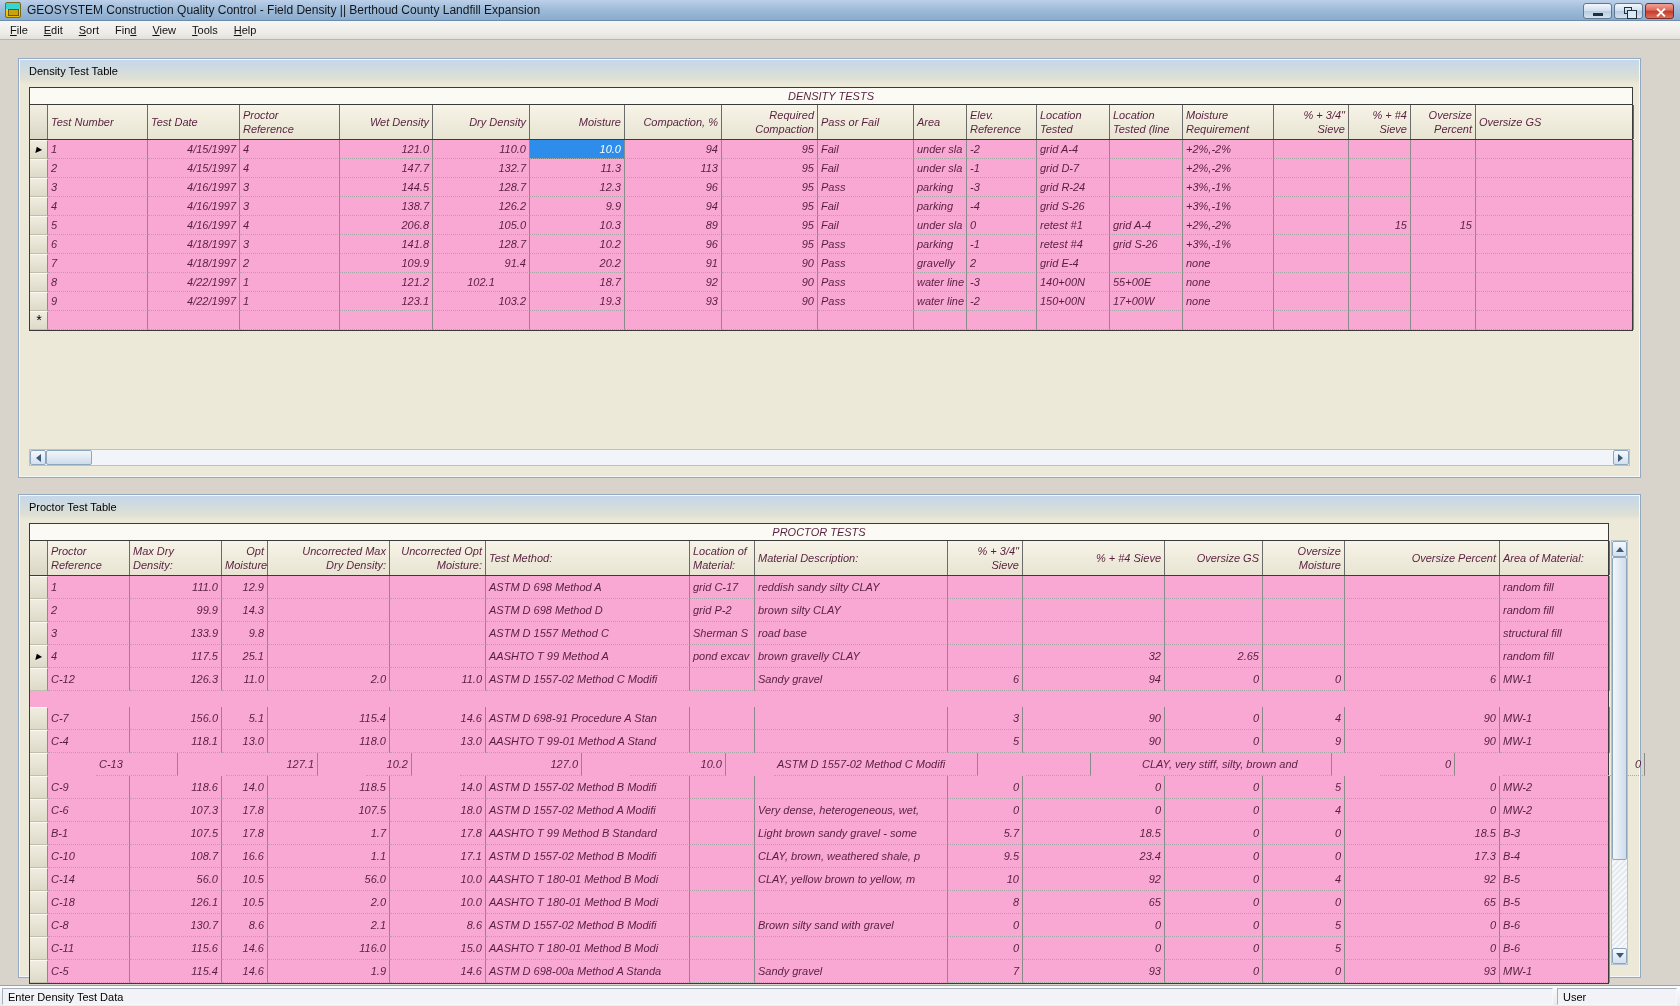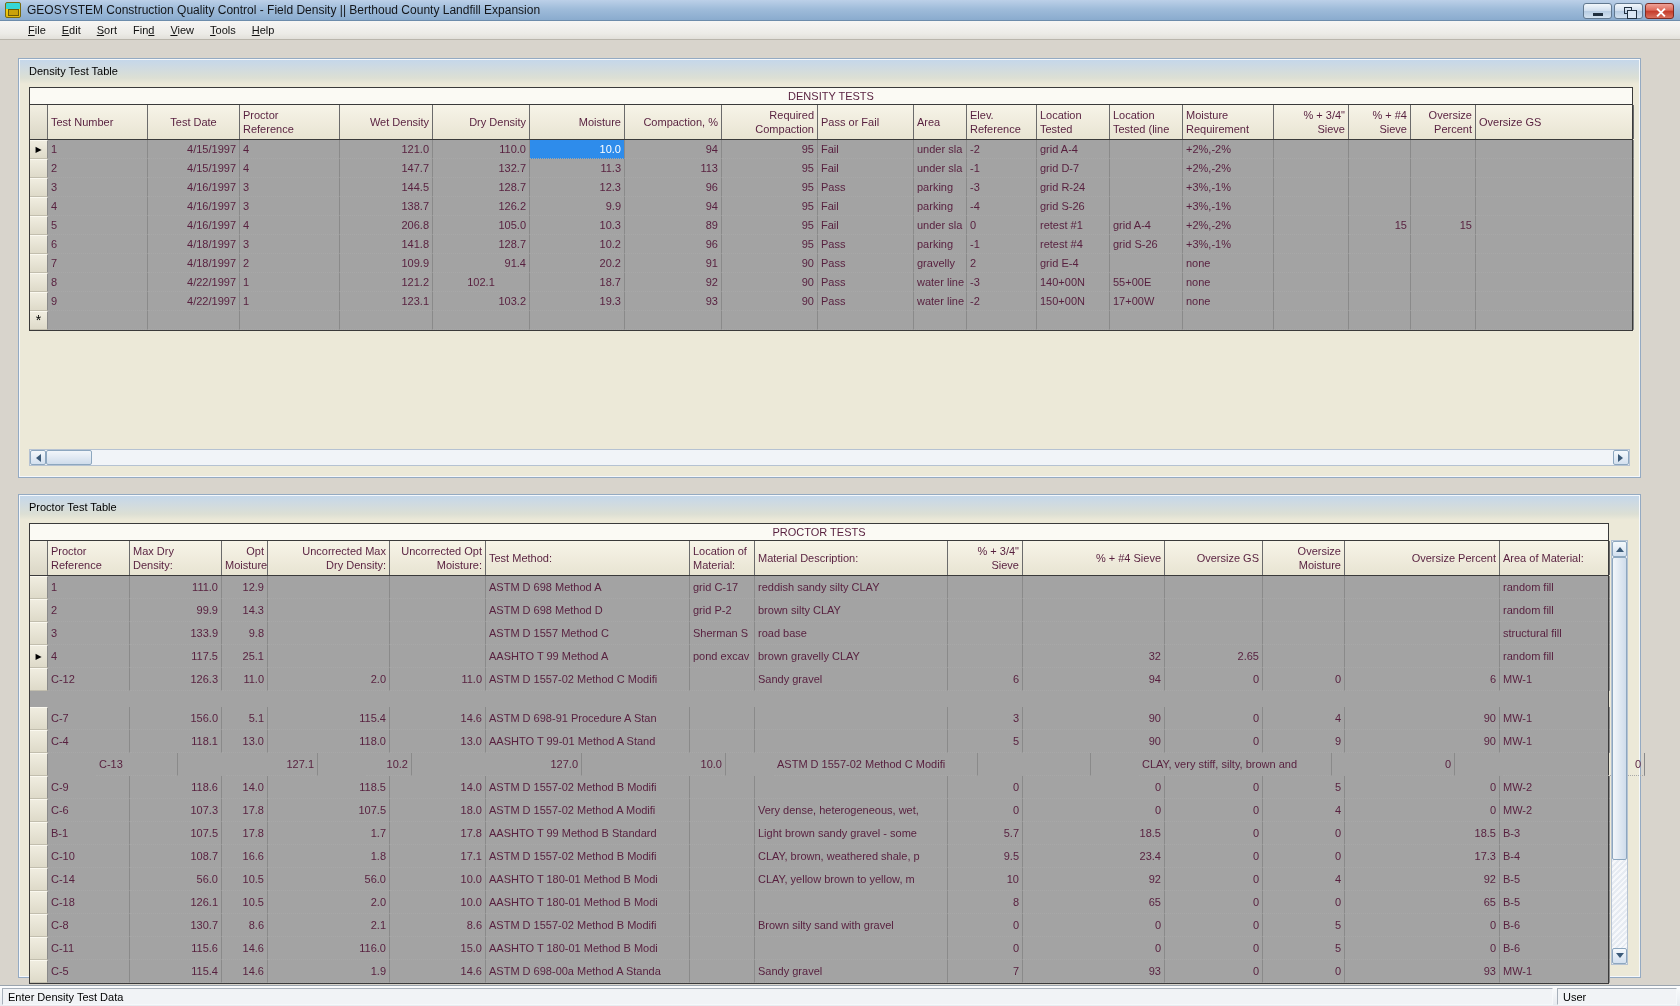--- a/index.html
+++ b/index.html
@@ -26,36 +26,36 @@
   .glyph-min { position:absolute; left:9px; top:9px; width:10px; height:3px; background:#21303f; }
   .glyph-restore { position:absolute; left:9px; top:3px; width:8px; height:7px; border:1px solid #21303f; background:transparent; }
   .glyph-restore::after { content:""; position:absolute; left:2px; top:2px; width:8px; height:7px;
     border:1px solid #21303f; background:#dce8f4; }
   .glyph-x { position:absolute; left:14px; top:3px; width:2px; height:11px; background:#fff; transform:rotate(45deg); }
   .glyph-x::after { content:""; position:absolute; left:0; top:0; width:2px; height:11px; background:#fff; transform:rotate(90deg); }
 
   
   #menubar { position:absolute; left:0; top:21px; width:1680px; height:19px;
     background:linear-gradient(180deg,#f7f6f4 0%,#ecebe7 70%,#e2e0da 100%);
-    border-bottom:1px solid #b9b5ac; display:flex; align-items:center; padding-left:20px; }
+    border-bottom:1px solid #b9b5ac; display:flex; align-items:center; padding-left:2px; }
   .menu-item { font-size:11px; color:#111; padding:2px 8px; }
   .menu-item u { text-decoration:underline; }
 
   
   .panel { position:absolute; background:#ece9d8; border:1px solid #94aac2;
     box-shadow:inset 0 0 0 1px #f5f8fb; }
   .caption-band { position:absolute; left:1px; top:1px; right:1px; height:24px;
     background:linear-gradient(180deg,#c5d7ea 0%,#dcdfd4 75%,#ece9d8 100%); }
   .panel-title { position:absolute; left:10px; top:6px; font-size:11px; color:#000; }
 
   #densityPanel { left:18px; top:58px; width:1623px; height:420px; }
   #proctorPanel { left:18px; top:494px; width:1623px; height:484px; }
 
   
-  .grid { position:absolute; background:#a3a3a3; border:1px solid #3a3a3a; --txt:#571f3e; }
+  .grid { position:absolute; background:#f9a8d4; border:1px solid #3a3a3a;font-style:italic; --txt:#571f3e; }
   #densityGrid { left:10px; top:28px; width:1604px; }
   #proctorGrid { left:10px; top:28px; width:1580px; }
   .gtitle { height:17px; line-height:16px; text-align:center; font-size:11px;
     color:var(--txt); background:#fbfaf4; border-bottom:1px solid #3a3a3a; }
   .ghead { display:flex; background:linear-gradient(180deg,#f7f4e8 0%,#e8e4d2 100%);
     border-bottom:1px solid #3a3a3a; }
   .hc { height:34px; border-right:1px solid #6b6b6b; padding:1px 3px; font-size:11px;
     line-height:14px; color:var(--txt); display:flex; flex-direction:column;
     justify-content:center; overflow:hidden; white-space:nowrap; }
   .hsel { border-right:1px solid #6b6b6b;
@@ -133,21 +133,21 @@
 <div id="densityPanel" class="panel">
   <div class="caption-band"></div>
   <div class="panel-title">Density Test Table</div>
   <div id="densityGrid" class="grid">
     <div class="gtitle">DENSITY TESTS</div>
     <div class="ghead" id="densityHead">
         <div class="hsel" style="width: 18px; flex: 0 0 18px;"></div>
         <div class="hc" style="width: 100px; flex: 0 0 100px; text-align: left;">
           <span>Test Number</span>
         </div>
-        <div class="hc" style="width: 92px; flex: 0 0 92px; text-align: center;">
+        <div class="hc" style="width: 92px; flex: 0 0 92px; text-align: left;">
           <span>Test Date</span>
         </div>
         <div class="hc" style="width: 100px; flex: 0 0 100px; text-align: left;">
           <span>Proctor</span>
           <span>Reference</span>
         </div>
         <div class="hc" style="width: 93px; flex: 0 0 93px; text-align: right;">
           <span>Wet Density</span>
         </div>
         <div class="hc" style="width: 97px; flex: 0 0 97px; text-align: right;">
@@ -670,21 +670,21 @@
           <div class="cell" style="width: 98px; flex: 0 0 98px; line-height: 22px; text-align: right;">0</div>
           <div class="cell" style="width: 82px; flex: 0 0 82px; line-height: 22px; text-align: right;">0</div>
           <div class="cell" style="width: 155px; flex: 0 0 155px; line-height: 22px; text-align: right;">18.5</div>
           <div class="cell" style="width: 110px; flex: 0 0 110px; line-height: 22px; text-align: left;">B-3</div>
         </div>
         <div class="grow" style="height: 23px;">
           <div class="selcell" style="width: 18px; flex: 0 0 18px; font-size: 8px; line-height: 21px;"></div>
           <div class="cell" style="width: 82px; flex: 0 0 82px; line-height: 22px; text-align: left;">C-10</div>
           <div class="cell" style="width: 92px; flex: 0 0 92px; line-height: 22px; text-align: right;">108.7</div>
           <div class="cell" style="width: 46px; flex: 0 0 46px; line-height: 22px; text-align: right;">16.6</div>
-          <div class="cell" style="width: 122px; flex: 0 0 122px; line-height: 22px; text-align: right;">1.8</div>
+          <div class="cell" style="width: 122px; flex: 0 0 122px; line-height: 22px; text-align: right;">1.1</div>
           <div class="cell" style="width: 96px; flex: 0 0 96px; line-height: 22px; text-align: right;">17.1</div>
           <div class="cell" style="width: 204px; flex: 0 0 204px; line-height: 22px; text-align: left;">ASTM D 1557-02 Method B Modifi</div>
           <div class="cell" style="width: 65px; flex: 0 0 65px; line-height: 22px; text-align: left;"></div>
           <div class="cell" style="width: 193px; flex: 0 0 193px; line-height: 22px; text-align: left;">CLAY, brown, weathered shale, p</div>
           <div class="cell" style="width: 75px; flex: 0 0 75px; line-height: 22px; text-align: right;">9.5</div>
           <div class="cell" style="width: 142px; flex: 0 0 142px; line-height: 22px; text-align: right;">23.4</div>
           <div class="cell" style="width: 98px; flex: 0 0 98px; line-height: 22px; text-align: right;">0</div>
           <div class="cell" style="width: 82px; flex: 0 0 82px; line-height: 22px; text-align: right;">0</div>
           <div class="cell" style="width: 155px; flex: 0 0 155px; line-height: 22px; text-align: right;">17.3</div>
           <div class="cell" style="width: 110px; flex: 0 0 110px; line-height: 22px; text-align: left;">B-4</div>

